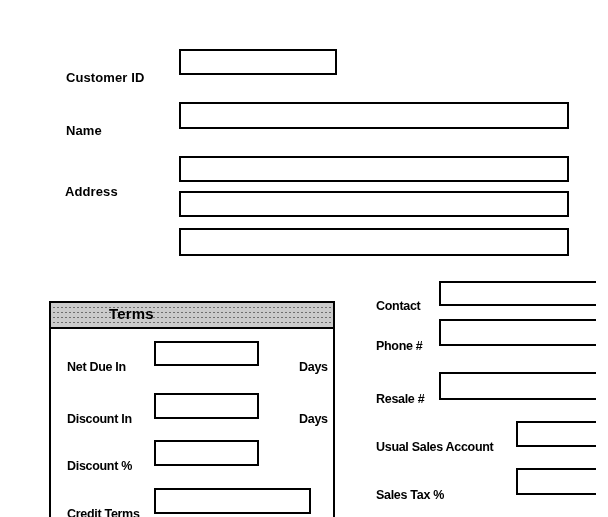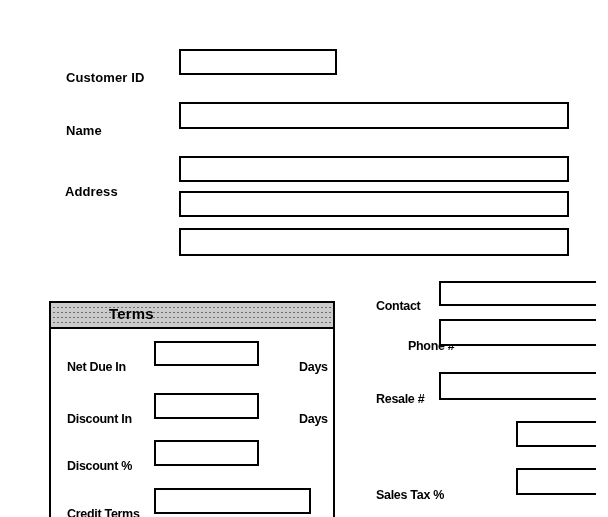--- a/index.html
+++ b/index.html
@@ -99,24 +99,25 @@
     <span class="abs lbl-sm" style="left:4px; top:144px;">Discount %</span>
     <input class="field" style="left: 103px; top: 137px; width: 105px; height: 26px;" value="">
 
     <span class="abs lbl-sm" style="left:4px; top:192px;">Credit Terms</span>
     <input class="field" style="left: 103px; top: 185px; width: 157px; height: 26px;" value="">
   </div>
 
   <span class="abs lbl-sm" style="left:340px; top:263px;">Contact</span>
   <input class="field" style="left: 415px; top: 257px; width: 184px; height: 25px;" value="">
 
-  <span class="abs lbl-sm" style="left:340px; top:303px;margin-left:32px;">Phone #</span>
+  <span class="abs lbl-sm" style="left:340px; top:303px;">Phone #</span>
   <input class="field" style="left: 415px; top: 295px; width: 184px; height: 27px;" value="">
 
   <span class="abs lbl-sm" style="left:340px; top:356px;">Resale #</span>
   <input class="field" style="left: 415px; top: 348px; width: 184px; height: 28px;" value="">
 
+  <span class="abs lbl-sm" style="left:340px; top:404px;">Usual Sales Account</span>
   <input class="field" style="left: 492px; top: 397px; width: 106px; height: 26px;" value="">
 
   <span class="abs lbl-sm" style="left:340px; top:452px;">Sales Tax %</span>
   <input class="field" style="left: 492px; top: 444px; width: 106px; height: 27px;" value="">
 
 </div>
 
 </body></html>

